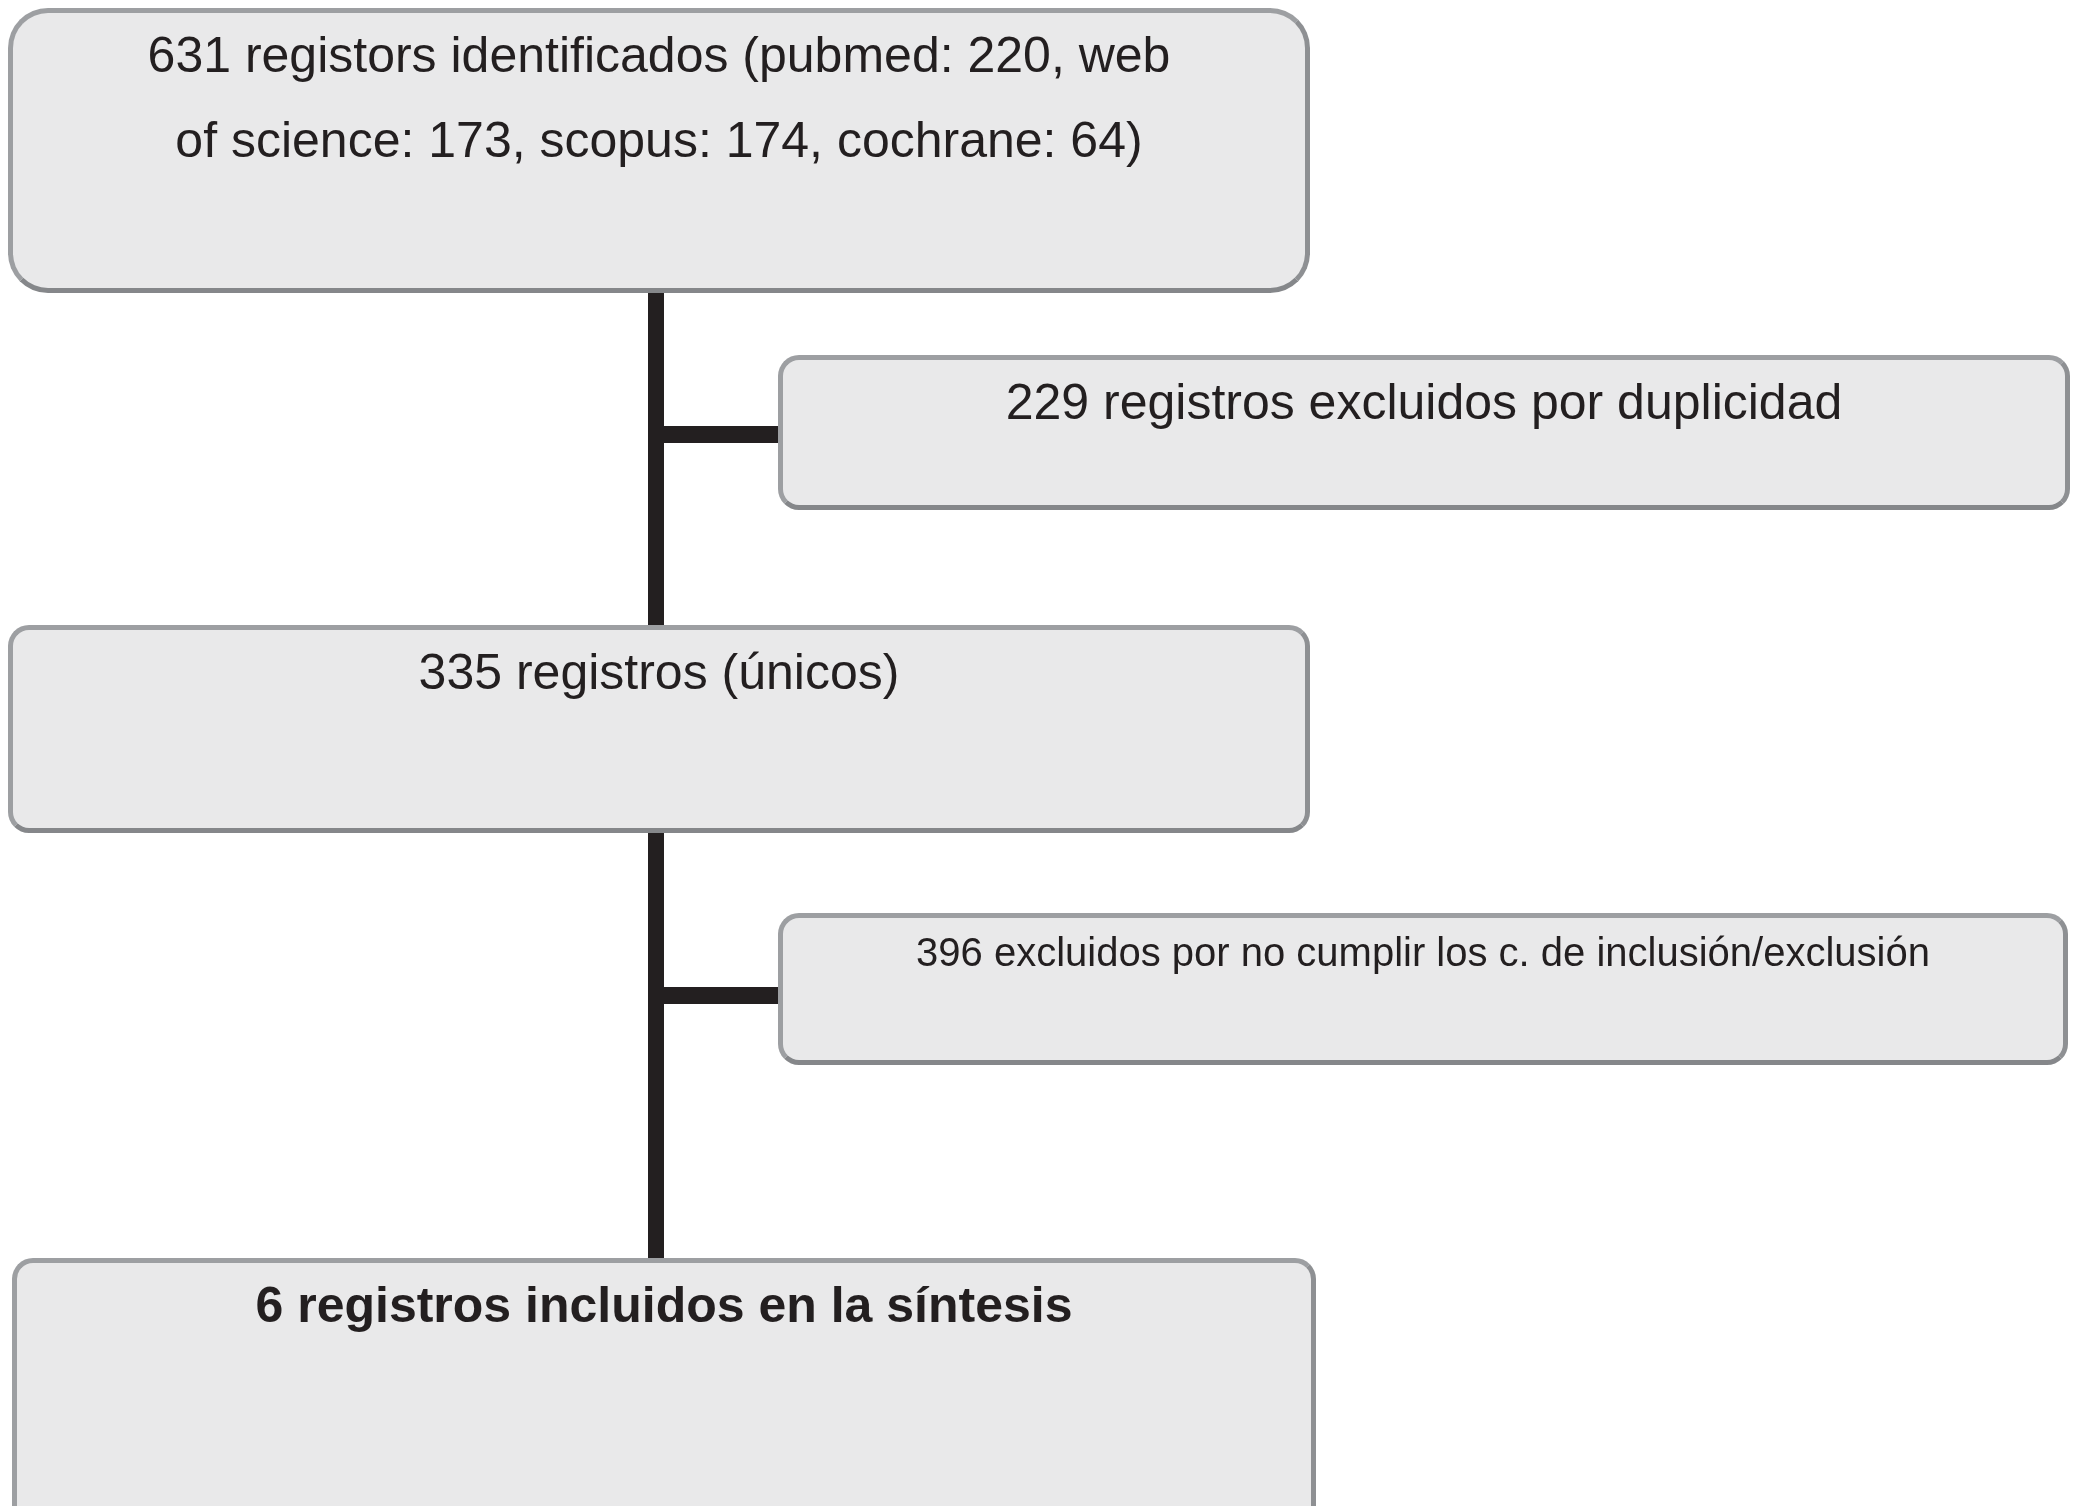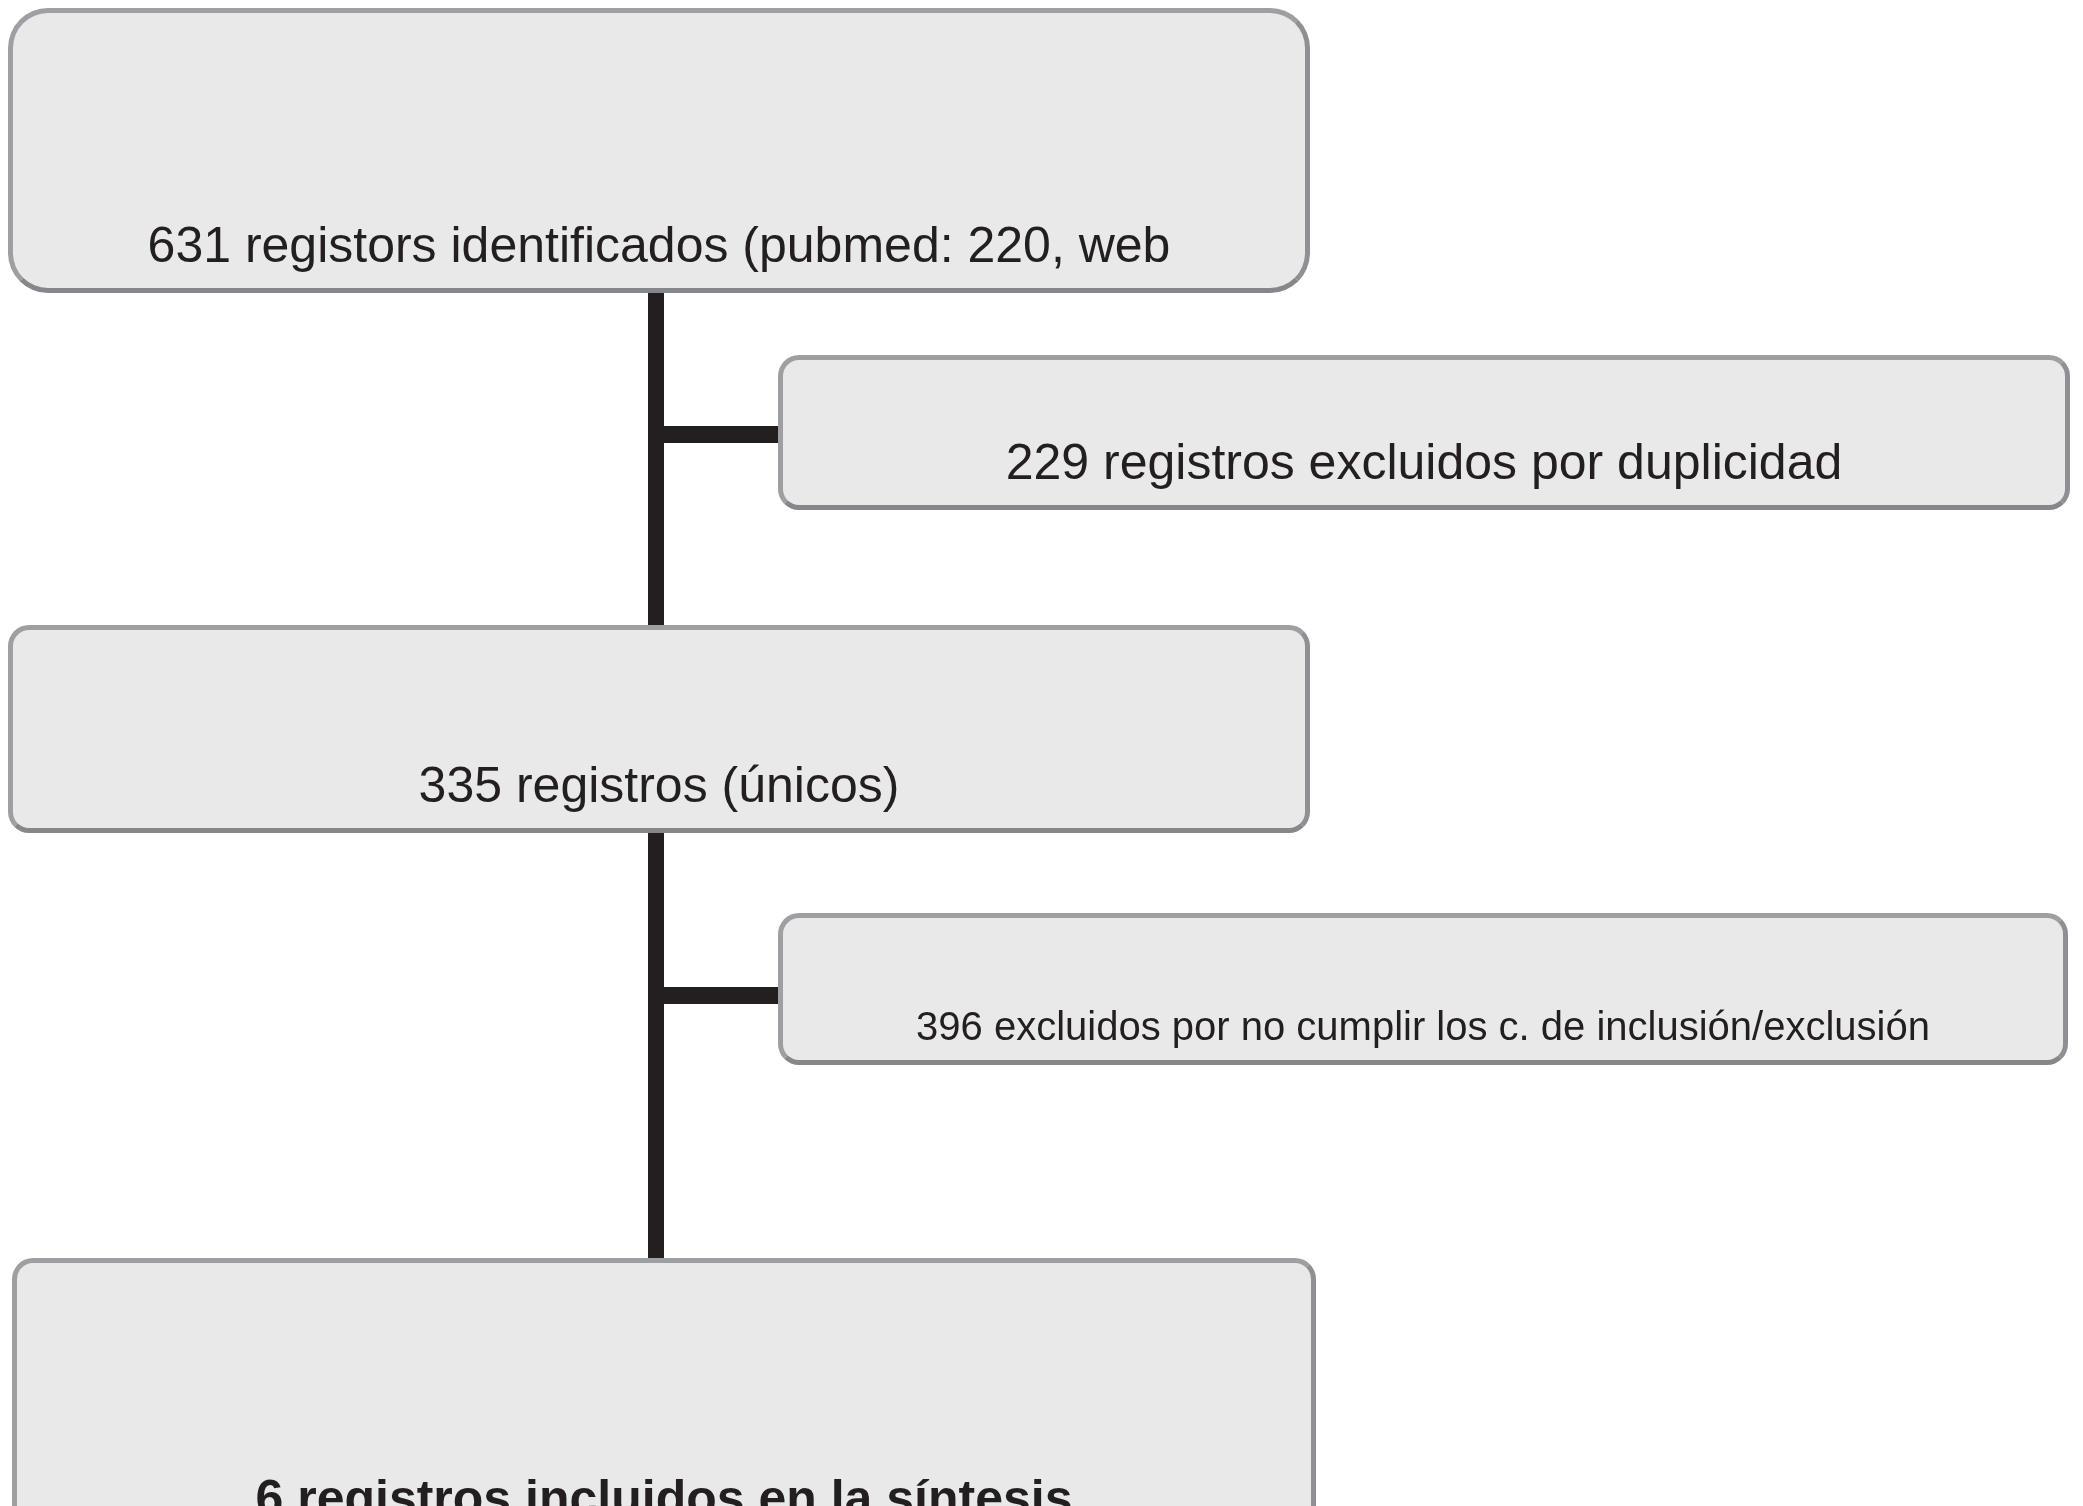--- a/index.html
+++ b/index.html
@@ -20,21 +20,21 @@
     position: absolute;
     box-sizing: border-box;
     background: #e9e9ea;
     border: 5px solid #9d9fa2;
     border-bottom-color: #85878a;
     border-right-color: #8e9093;
     border-radius: 40px;
     display: flex;
     flex-direction: column;
     align-items: center;
-    justify-content: flex-end;
+    justify-content: flex-start;
     text-align: center;
     font-size: 50px;
     line-height: 1.7;
   }
   .flow-box .line { display: block; }
   .single { white-space: nowrap; border-radius: 21px; }
 
   
   .box-identified { left: 8px;   top: 8px;    width: 1302px; height: 285px; }
   .box-duplicates { left: 778px; top: 355px;  width: 1292px; height: 155px; }
@@ -57,20 +57,21 @@
 
 <div class="canvas">
 
   <div class="connector vline-1"></div>
   <div class="connector branch-1"></div>
   <div class="connector vline-2"></div>
   <div class="connector branch-2"></div>
 
   <div class="flow-box box-identified">
     <span class="line">631 registors identificados (pubmed: 220, web</span>
+    <span class="line">of science: 173, scopus: 174, cochrane: 64)</span>
   </div>
 
   <div class="flow-box box-duplicates single">
     <span class="line">229 registros excluidos por duplicidad</span>
   </div>
 
   <div class="flow-box box-unique single">
     <span class="line">335 registros (únicos)</span>
   </div>
 

